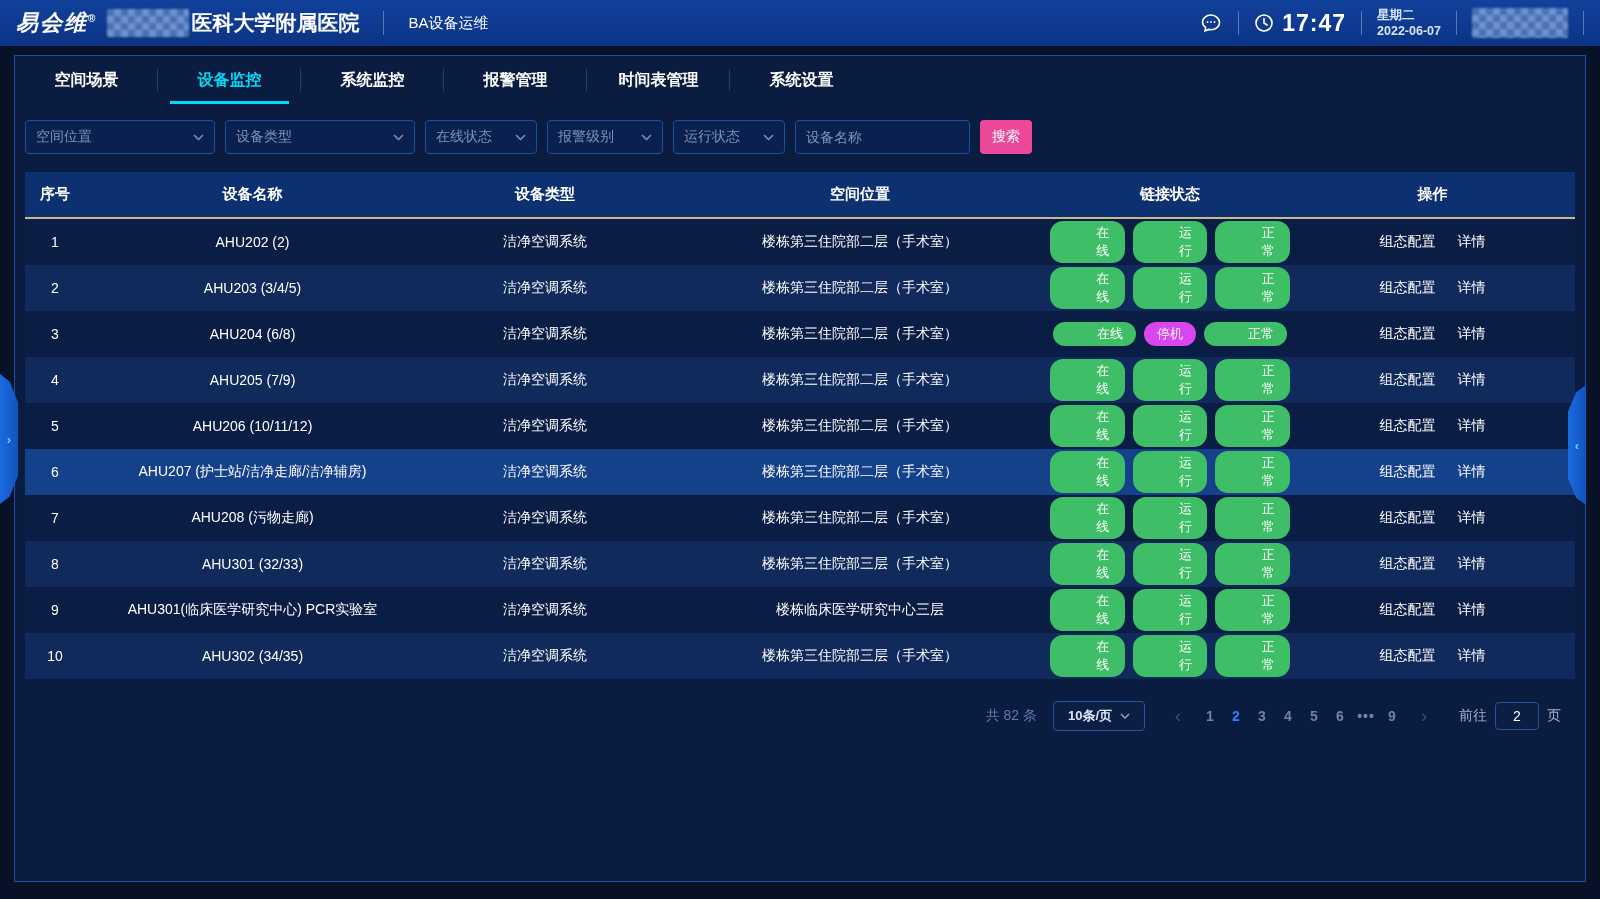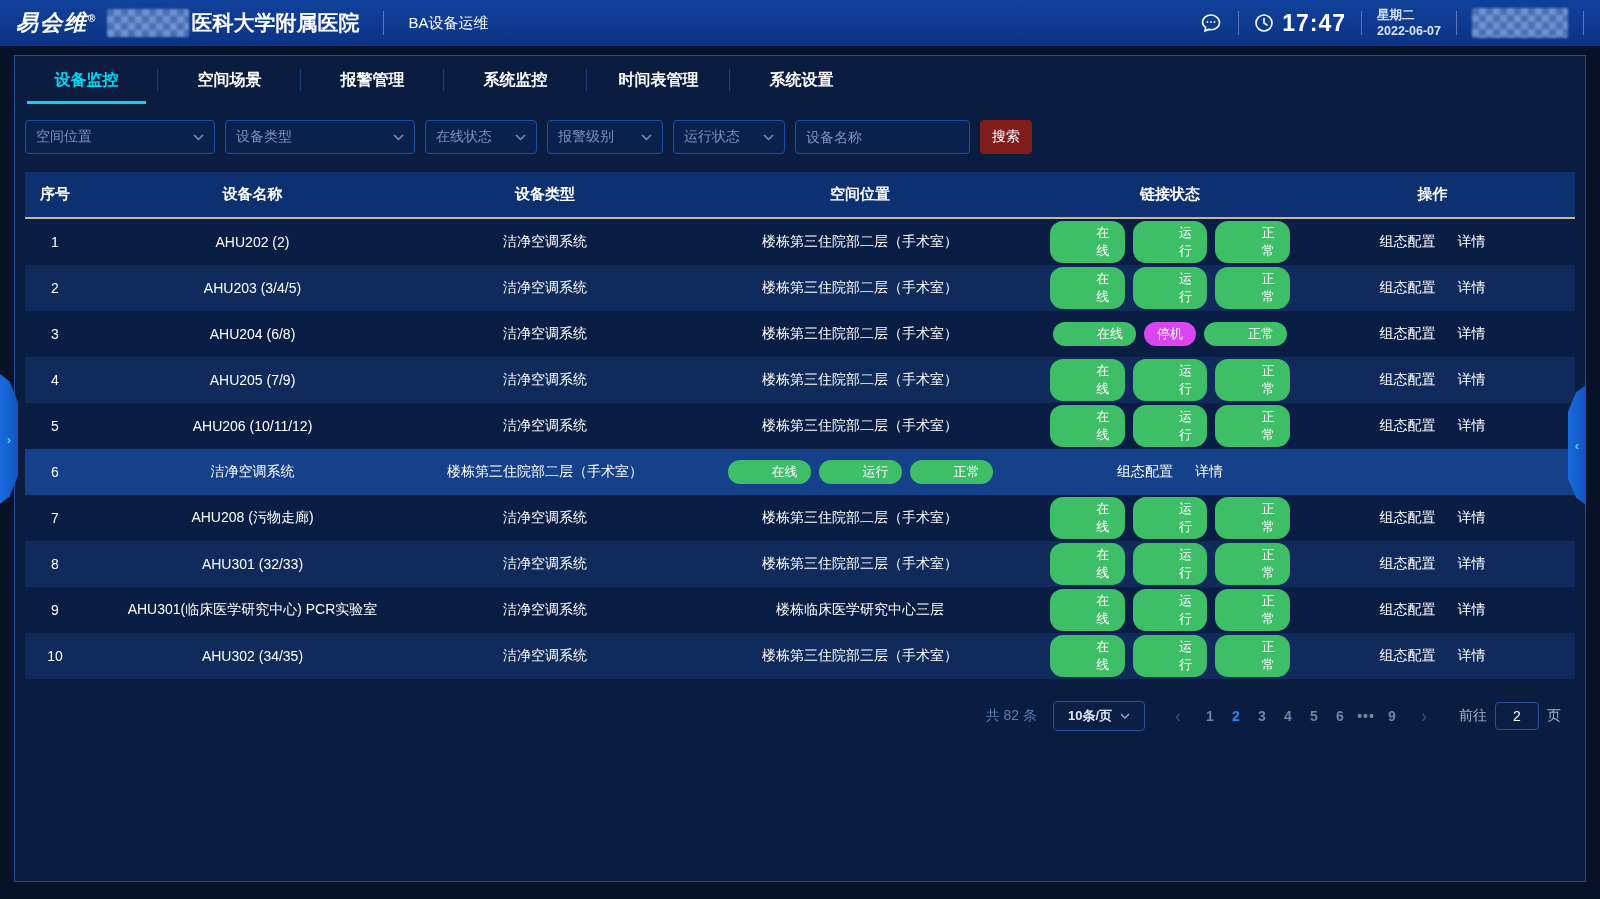--- a/index.html
+++ b/index.html
@@ -49,21 +49,21 @@
     color:#7e92b8; font-size:14px; cursor:pointer; }
   .filters .fselect:nth-child(1){ width:190px; }
   .filters .fselect:nth-child(2){ width:190px; }
   .filters .fselect:nth-child(3){ width:112px; }
   .filters .fselect:nth-child(4){ width:116px; }
   .filters .fselect:nth-child(5){ width:112px;font-family:Liberation Serif, serif; }
   .finput { width:175px; height:34px; border:1px solid #1c4fa0; background:#0a2150;
     border-radius:4px; color:#dfe9fa; font-size:14px; padding:0 10px; outline:none;
     font-family:inherit; }
   .finput::placeholder { color:#7e92b8; }
-  .search-btn { width:52px; height:34px; background:#7f1d1d; border:none; border-radius:4px;
+  .search-btn { width:52px; height:34px; background:#ec4899; border:none; border-radius:4px;
     color:#fff; font-size:14px; cursor:pointer; font-family:Liberation Serif, serif; }
 
   
   .table { margin:18px 10px 0 10px; }
   .grid-row { display:grid; grid-template-columns:60px 335px 250px 380px 240px 1fr;
     align-items:center; }
   .cell { display:flex; align-items:center; justify-content:center; text-align:center; }
   .thead { height:47px; background:#0c3070; color:#fff; font-size:15px; font-weight:700;
     border-bottom:2px solid #c9b888; }
   .trow { height:46px; color:#fff; font-size:14px; cursor:pointer; }
@@ -141,32 +141,32 @@
     </span>
     <span class="vdiv"></span>
     <span class="mosaic user-mosaic"></span>
     <span class="vdiv" style="margin-right:0;"></span>
   </div>
 </div>
 
 <div class="panel">
 
   <div class="tabs" id="tabs">
+      <div class="tab">
+        <span>空间场景</span>
+      </div>
       <div class="tab active">
         <span>设备监控</span>
         <span class="underline"></span>
       </div>
       <div class="tab">
-        <span>空间场景</span>
+        <span>系统监控</span>
       </div>
       <div class="tab">
         <span>报警管理</span>
-      </div>
-      <div class="tab">
-        <span>系统监控</span>
       </div>
       <div class="tab">
         <span>时间表管理</span>
       </div>
       <div class="tab">
         <span>系统设置</span>
       </div>
     </div>
 
   <div class="filters">
@@ -290,20 +290,21 @@
             <span class="pill green">正常</span>
           </div>
     <div class="cell c-ops">
       <span class="op">组态配置</span>
       <span class="op">详情</span>
     </div>
   </div>
 
   <div class="grid-row trow hl">
     <div class="cell">6</div>
+    <div class="cell">AHU207 (护士站/洁净走廊/洁净辅房)</div>
     <div class="cell">洁净空调系统</div>
     <div class="cell">楼栋第三住院部二层（手术室）</div>
     <div class="cell pillwrap">
             <span class="pill green">在线</span>
             <span class="pill green">运行</span>
             <span class="pill green">正常</span>
           </div>
     <div class="cell c-ops">
       <span class="op">组态配置</span>
       <span class="op">详情</span>

